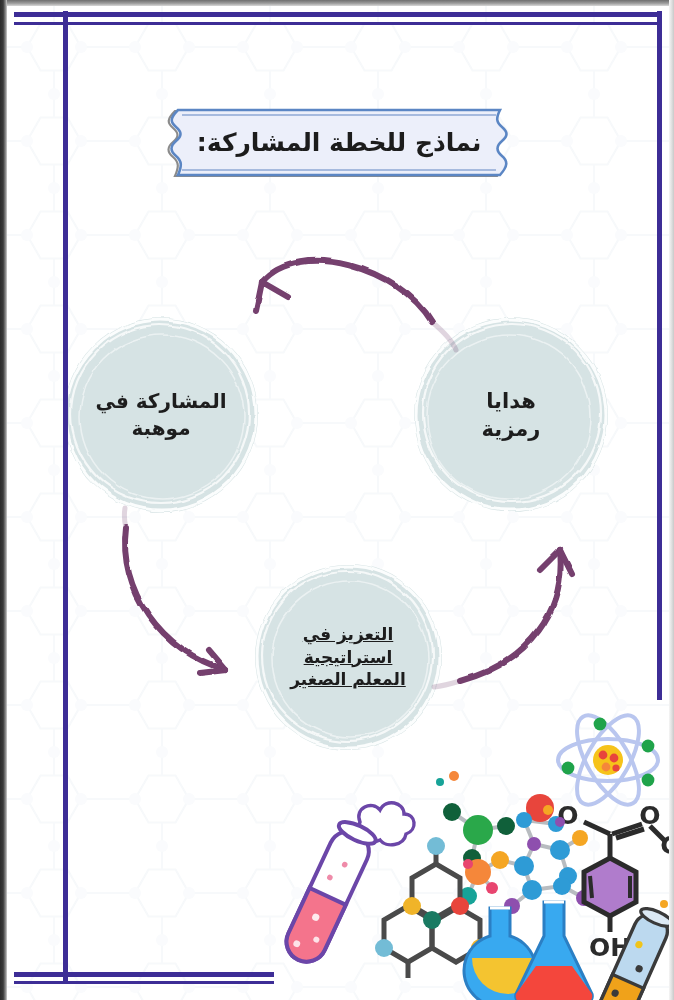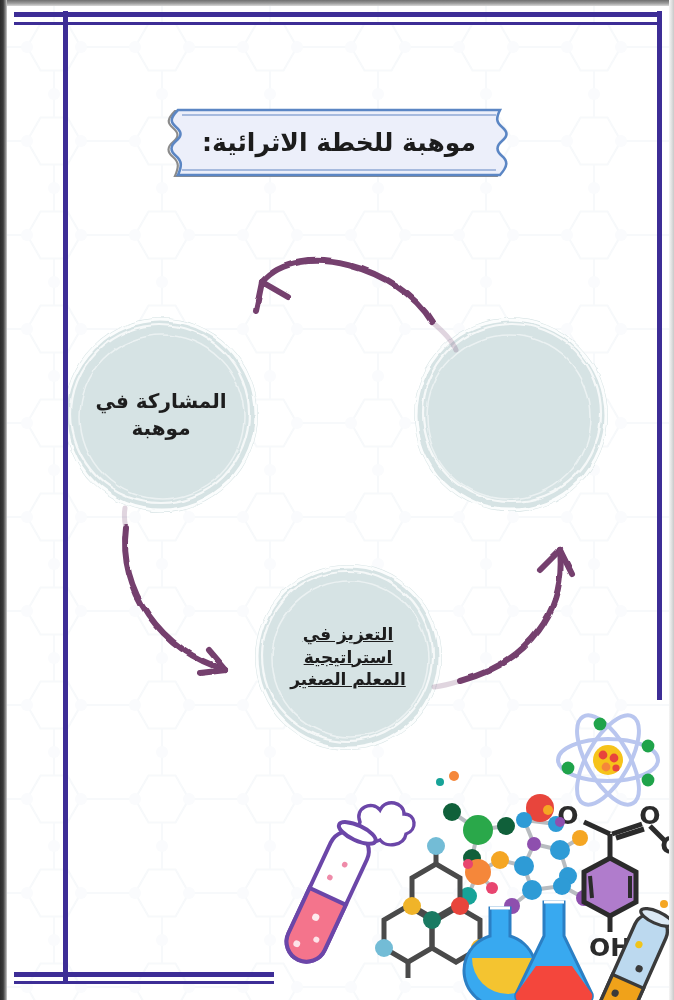--- a/index.html
+++ b/index.html
@@ -122,21 +122,21 @@
                C362 55 362 60 354 69
                L32 69
                C36 60 36 55 30 50
                C24 45 24 40 30 35
                C36 30 36 26 30 21
                C24 16 24 12 32 4 Z" fill="#eceffa" stroke="#5b86c4" stroke-width="2.6"></path>
 
       <path d="M36 9 L350 9" stroke="#8fa9d4" stroke-width="1.6" fill="none"></path>
       <path d="M36 64 L350 64" stroke="#8fa9d4" stroke-width="1.6" fill="none"></path>
     </svg>
-    <div class="banner-title">موهبة للخطة الاثرائية:</div>
+    <div class="banner-title">نماذج للخطة المشاركة:</div>
   </div>
 
   <div class="cycle">
 
     <svg width="674" height="545" viewBox="0 0 674 545" aria-hidden="true">
       <defs>
         <filter id="rough" x="-20%" y="-20%" width="140%" height="140%">
           <feTurbulence type="fractalNoise" baseFrequency="0.035" numOctaves="3" seed="7" result="n"></feTurbulence>
           <feDisplacementMap in="SourceGraphic" in2="n" scale="5" xChannelSelector="R" yChannelSelector="G"></feDisplacementMap>
         </filter>
@@ -189,20 +189,24 @@
       </g>
       <path d="M460 471 C450 474 442 476 434 477" stroke="#743f6e" stroke-width="5" fill="none" opacity=".22" stroke-linecap="round"></path>
     </svg>
 
     
     <div class="node node-left">
       <div class="node-inner" style="white-space:pre-line">المشاركة في
 موهبة</div>
     </div>
 
+    <div class="node node-right">
+      <div class="node-inner" style="white-space:pre-line">هدايا
+رمزية</div>
+    </div>
 
     <div class="node node-bottom">
       <div class="node-inner" style="white-space:pre-line">التعزيز في
 استراتيجية
 المعلم الصغير</div>
     </div>
   </div>
 
   <svg class="art" viewBox="0 0 406 310" aria-hidden="true">
 

